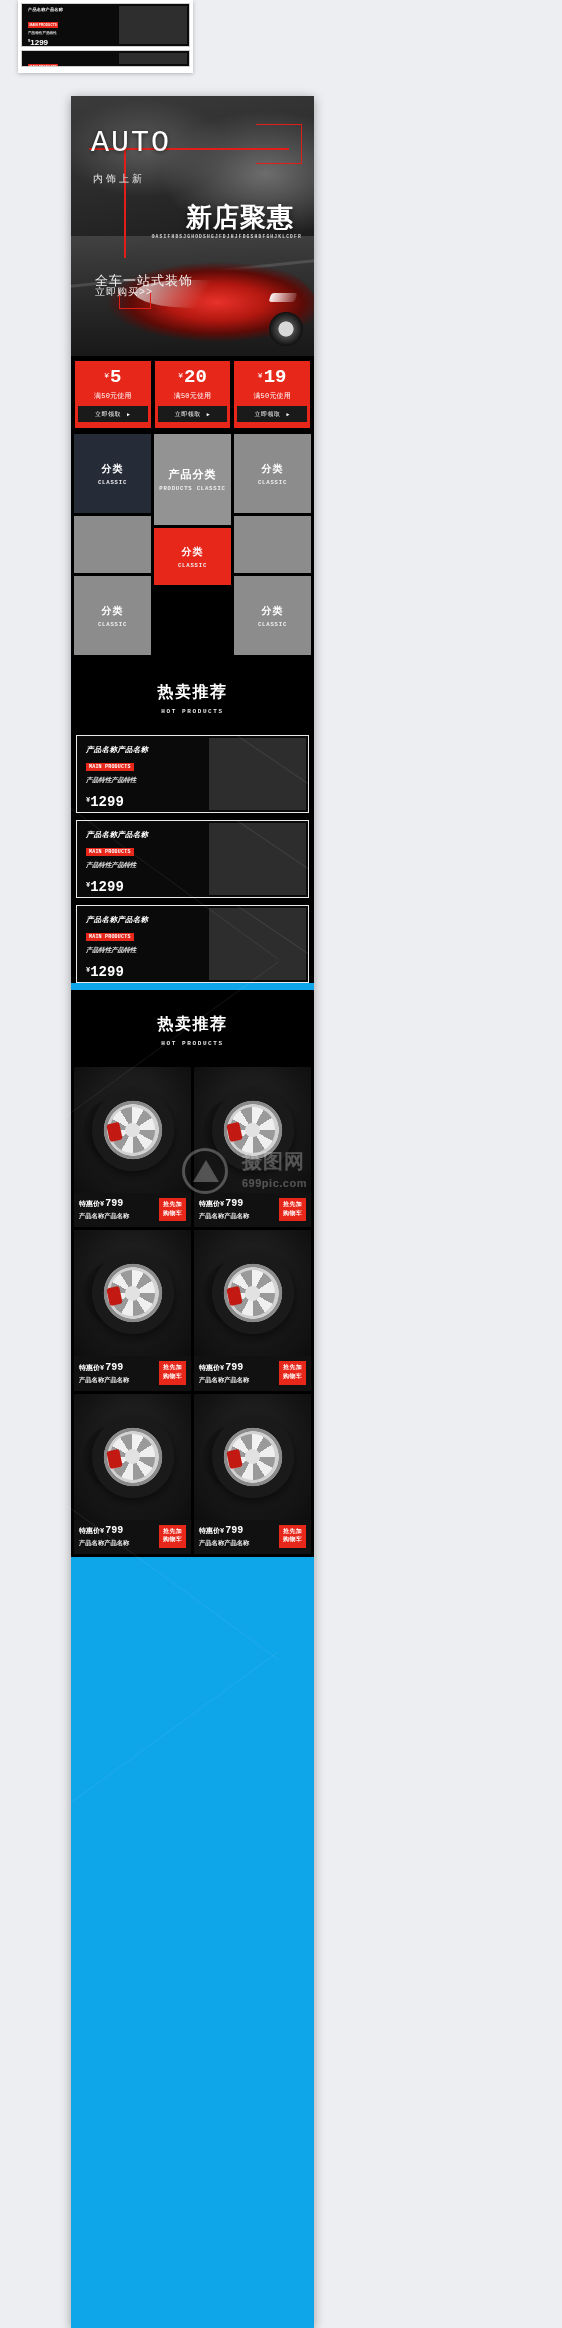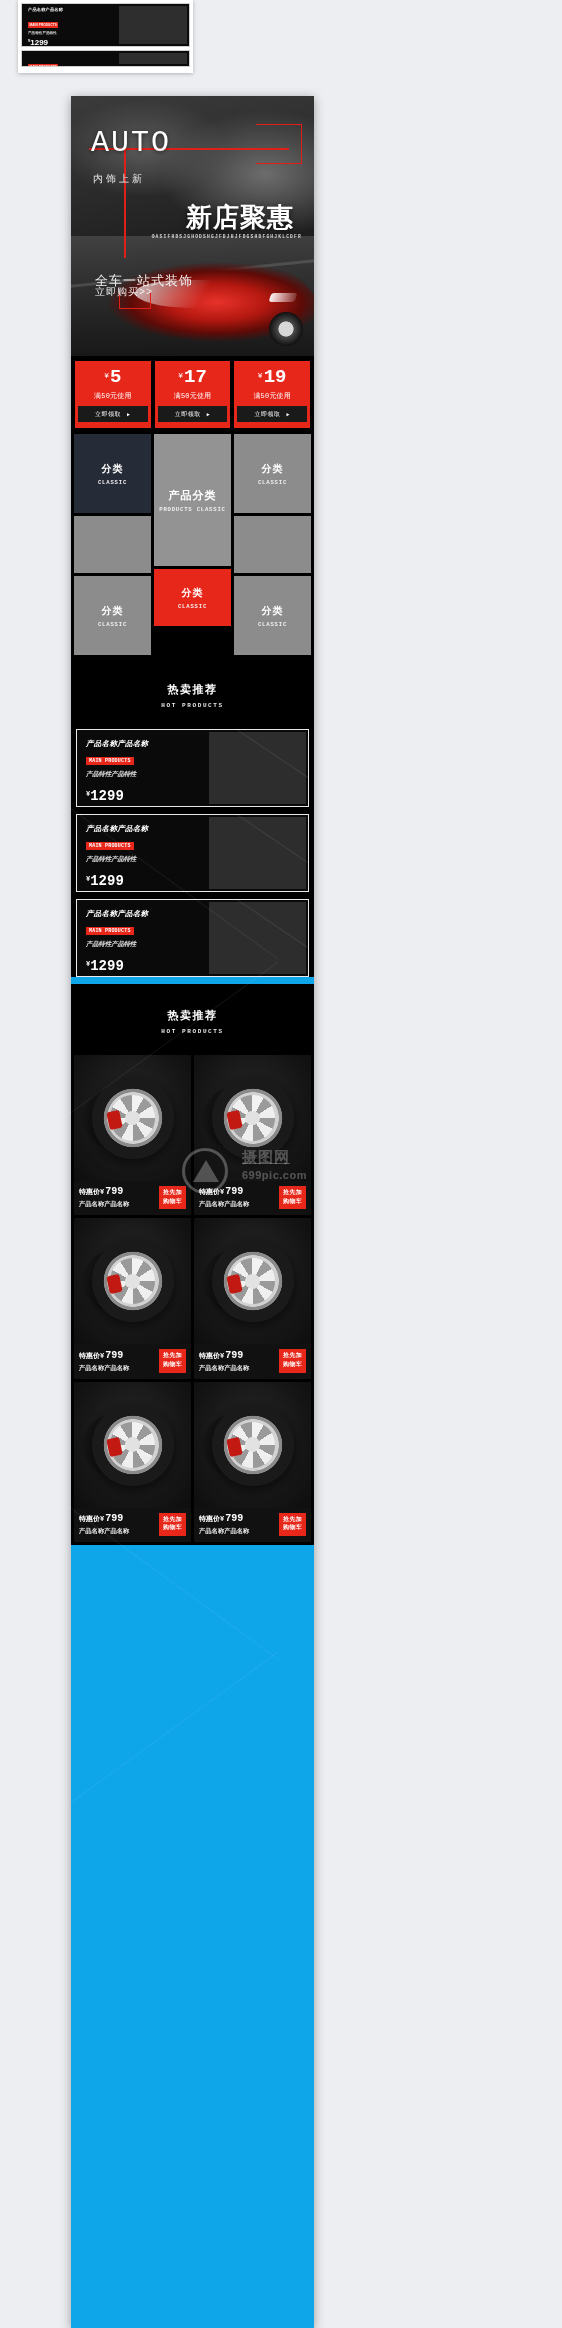--- a/index.html
+++ b/index.html
@@ -150,29 +150,29 @@
   .cats { display: flex; gap: 3px; padding: 0 3px 3px; background: #000; }
   .catcol { display: flex; flex-direction: column; gap: 3px; flex: 1; }
   .cat {
     display: flex; flex-direction: column; align-items: center; justify-content: center;
     text-align: center;
   }
   .cat .cn { color: #fff; font-size: 10px; font-weight: bold; letter-spacing: 1px; }
   .cat .en { color: #f0f0f0; font-size: 5.6px; letter-spacing: .8px; margin-top: 3px; font-weight: bold; }
   .cat-a { background: #262b38; height: 79px; }
   .cat-b { background: #8c8c8c; height: 79px; }
-  .cat-center { background: #939393; height: 132px; }
+  .cat-center { background: #939393; height: 91px; }
   .cat-center .cn { font-size: 11px; }
   .cat-center .en { font-size: 5.6px; }
   .cat-mid-b { background: #8c8c8c; height: 57px; }
   .cat-red { background: #e8271b; height: 57px; }
 
   
   .sect { background: #000; text-align: center; padding: 24px 0 20px; }
-  .sect .cn { color: #fff; font-size: 11px; font-weight: bold; letter-spacing: 1.5px; }
+  .sect .cn { color: #fff; font-size: 16px; font-weight: bold; letter-spacing: 1.5px; }
   .sect .en { color: #e6e6e6; font-size: 6px; letter-spacing: 1.6px; margin-top: 5px; font-weight: bold; }
 
   
   .plist { background: #000; padding: 0 5px; }
   .pcard {
     position: relative; display: flex; height: 78px;
     border: 1px solid #e9e9e9; background: #0a0a0a; margin-bottom: 7px;
     overflow: hidden;
   }
   .pc-left { width: 57%; padding: 9px 0 0 9px; position: relative; z-index: 2; }
@@ -237,21 +237,21 @@
     background: #e8271b; color: #fff; font-size: 6px; font-weight: bold;
     text-align: center; line-height: 1.45; padding: 3px 4px; white-space: pre-line;
     letter-spacing: .3px;
   }
 
   
   .wm {
     position: absolute; pointer-events: none; z-index: 20;
     color: rgba(235,235,235,.30); font-weight: bold;
   }
-  .wm-t { font-size: 15px; letter-spacing: 1px; text-decoration: underline; }
+  .wm-t { font-size: 20px; letter-spacing: 1px; }
   .wm-s { font-size: 11px; letter-spacing: .5px; margin-top: 2px; }
   .wm-ring {
     position: absolute; width: 46px; height: 46px; border: 3px solid rgba(235,235,235,.30);
     border-radius: 50%; z-index: 20; pointer-events: none;
   }
   .wm-tri {
     position: absolute; z-index: 20; pointer-events: none;
     width: 0; height: 0; border-left: 13px solid transparent;
     border-right: 13px solid transparent; border-bottom: 22px solid rgba(235,235,235,.30);
   }
@@ -302,21 +302,21 @@
     <div class="coupons">
       <div class="coupon">
         <div class="cp-amt"><i>¥</i><span>5</span></div>
         <div class="cp-cond">满50元使用</div>
         <div class="cp-btn">
             <span>立即领取</span>
             <span class="tri">▶</span>
           </div>
       </div>
       <div class="coupon">
-        <div class="cp-amt"><i>¥</i><span>17</span></div>
+        <div class="cp-amt"><i>¥</i><span>20</span></div>
         <div class="cp-cond">满50元使用</div>
         <div class="cp-btn">
             <span>立即领取</span>
             <span class="tri">▶</span>
           </div>
       </div>
       <div class="coupon">
         <div class="cp-amt"><i>¥</i><span>19</span></div>
         <div class="cp-cond">满50元使用</div>
         <div class="cp-btn">

